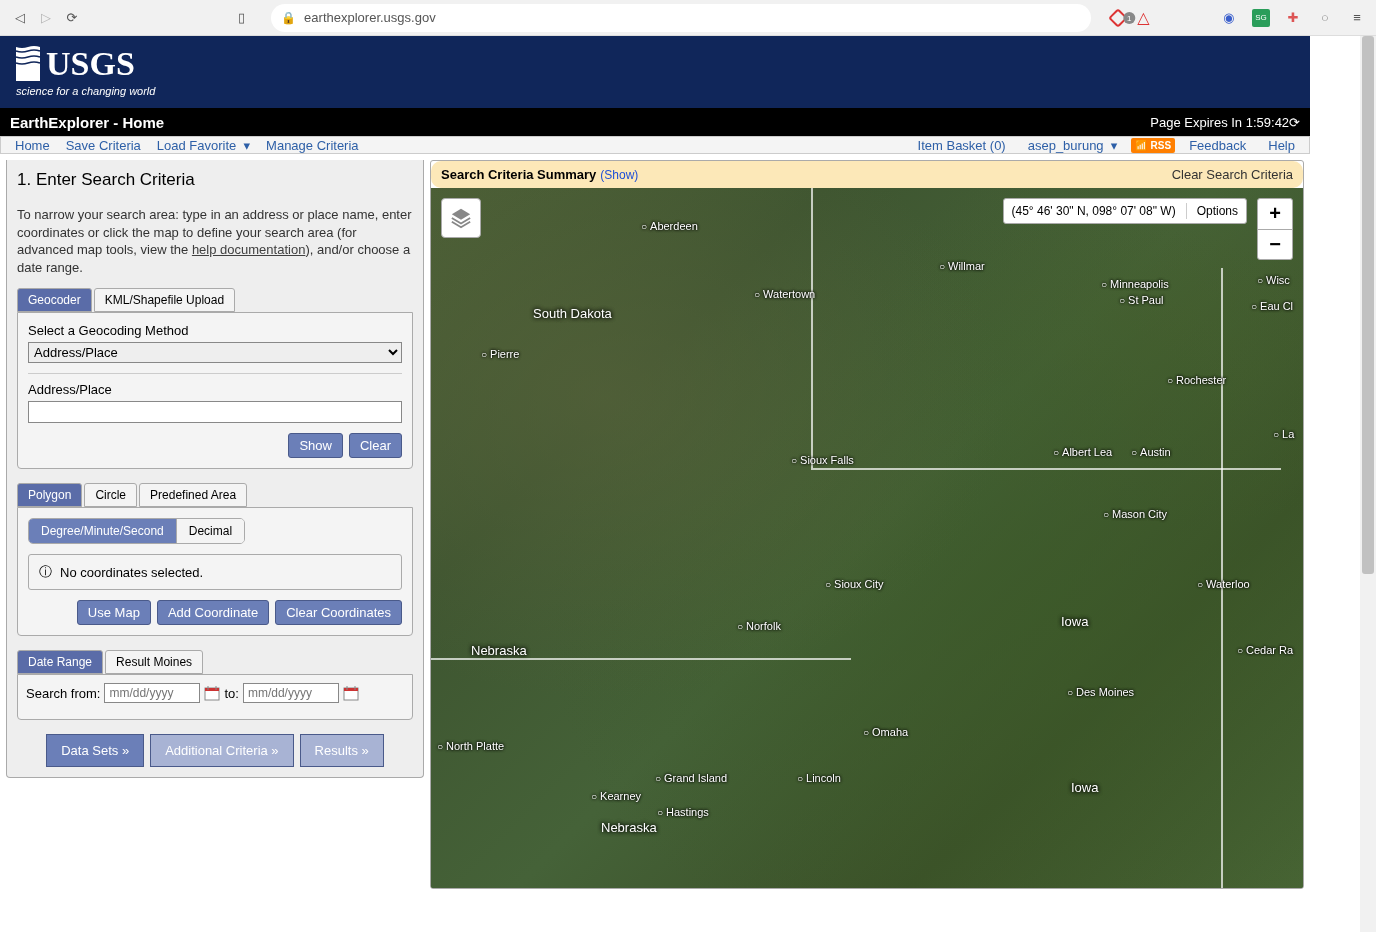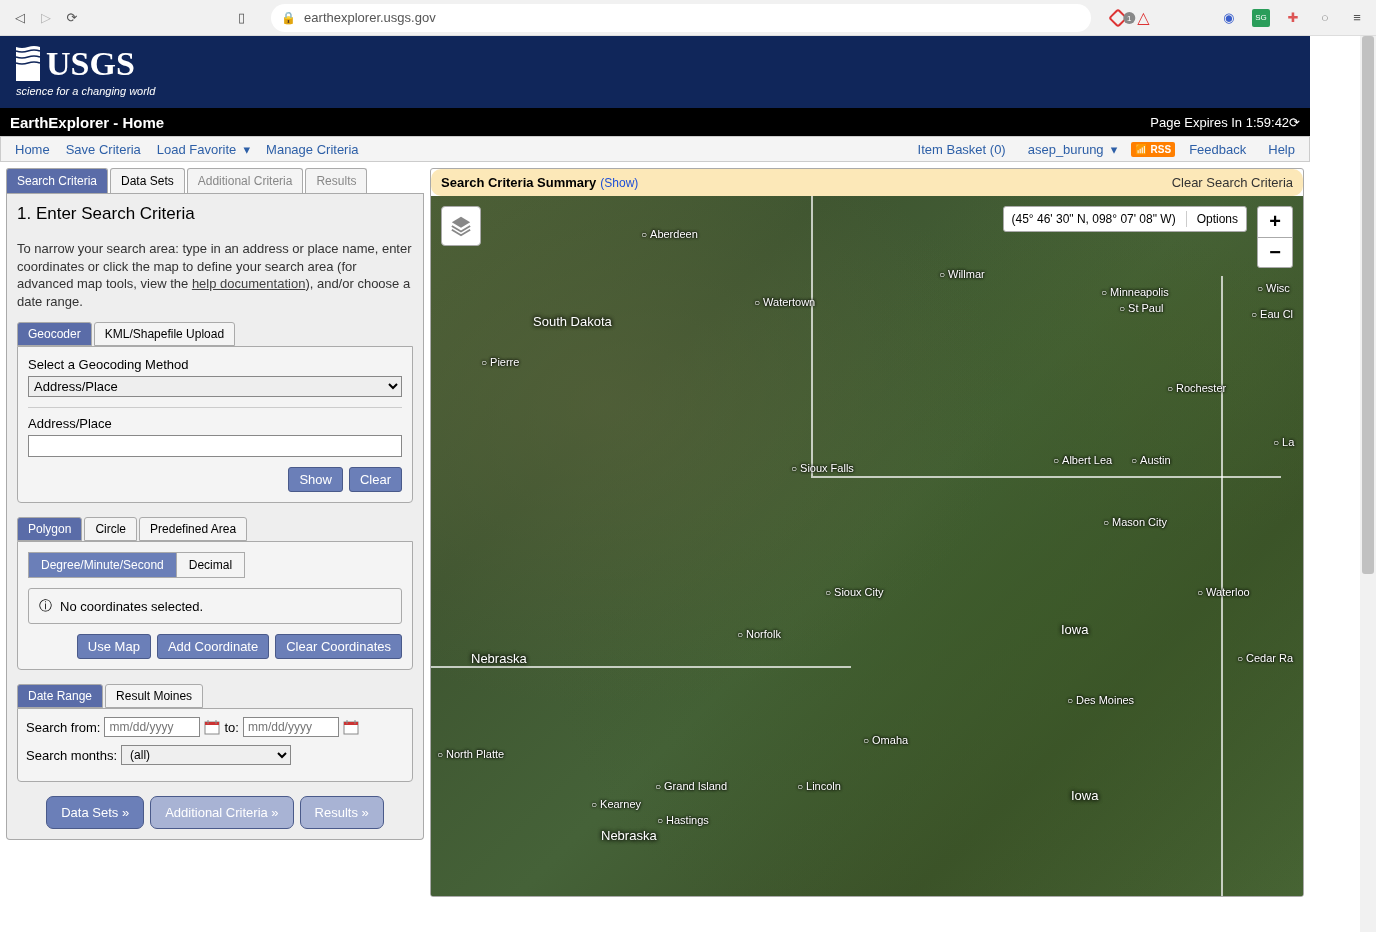--- a/index.html
+++ b/index.html
@@ -17,21 +17,21 @@
   .viewport-wrap { position:absolute; top:36px; left:0; right:0; bottom:0; overflow:auto; background:#fff; }
   .page { width:1310px; margin:0; }
   
   
   .usgs-header { height:72px; background:#10265a; display:flex; align-items:center; padding-left:14px; }
   .usgs-logo { color:#fff; }
   
   .black-bar { height:28px; background:#000; color:#fff; display:flex; align-items:center; padding:0 10px; font-size:15px; font-weight:bold; }
   .black-bar .right { margin-left:auto; display:flex; align-items:center; font-size:13px; font-weight:normal; }
   
-  .menu-bar { height:26px; background:#f4f4f4; border:1px solid #ccc; display:flex; align-items:center; padding:0 6px; font-size:13px; }
+  .menu-bar { height:18px; background:#f4f4f4; border:1px solid #ccc; display:flex; align-items:center; padding:0 6px; font-size:13px; }
   .menu-bar a { color:#2d5fa7; text-decoration:none; padding:0 8px; cursor:pointer; }
   .menu-bar .right { margin-left:auto; display:flex; align-items:center; gap:6px; }
   .rss { display:inline-block; background:#ff7f00; color:#fff; font-size:10px; padding:2px 4px; border-radius:2px; font-weight:bold; }
   
   .main-area { display:flex; padding:6px; gap:6px; }
   
   
   .left-panel { width:418px; }
   .tabs { display:flex; border-bottom:1px solid #aaa; }
   .tab { padding:5px 10px; background:#f4f4f4; border:1px solid #aaa; border-bottom:none; margin-right:2px; border-radius:3px 3px 0 0; font-size:12px; cursor:pointer; }
@@ -49,35 +49,35 @@
   
   .geocoder-box { border:1px solid #aaa; border-radius:0 0 4px 4px; padding:10px; background:#f4f4f4; }
   .geocoder-box label { display:block; font-size:13px; margin-bottom:4px; }
   .geocoder-box select { width:100%; font-size:13px; padding:1px; border:1px solid #888; background:#eee; }
   .geocoder-box hr { margin:10px 0 8px; border:none; border-top:1px solid #ccc; }
   .geocoder-box input[type=text] { width:100%; height:22px; border:1px solid #888; padding:0 4px; }
   .btn-row { display:flex; justify-content:flex-end; gap:6px; margin-top:10px; }
   .btn { background:#6b7fb8; color:#fff; border:1px solid #4a5a8a; border-radius:3px; padding:4px 10px; font-size:13px; cursor:pointer; }
   
   .coord-panel { border:1px solid #aaa; border-radius:0 0 4px 4px; padding:10px; background:#f4f4f4; }
-  .format-tabs { display:flex; border:1px solid #aaa; border-radius:0; overflow:hidden; width:fit-content; }
+  .format-tabs { display:flex; border:1px solid #aaa; border-radius:5px; overflow:hidden; width:fit-content; }
   .format-tab { padding:5px 12px; font-size:12px; cursor:pointer; background:#f4f4f4; }
   .format-tab.active { background:#6b7fb8; color:#fff; }
   .format-tab + .format-tab { border-left:1px solid #aaa; }
   .no-coords { border:1px solid #aaa; border-radius:3px; padding:8px 10px; margin-top:10px; display:flex; align-items:center; gap:8px; font-size:13px; }
   .btn-row-center { display:flex; justify-content:flex-end; gap:6px; margin-top:10px; }
   
   .date-panel { border:1px solid #aaa; border-radius:0 0 4px 4px; padding:8px; background:#f4f4f4; font-size:13px; }
   .date-panel .date-row { display:flex; align-items:center; gap:4px; margin-bottom:8px; }
   .date-panel input[type=text] { width:96px; height:20px; border:1px solid #888; padding:0 4px; font-size:12px; color:#888; }
   .cal-icon { width:16px; height:16px; display:inline-block; }
   .date-panel select { width:170px; border:1px solid #888; padding:1px 4px; font-size:12px; }
   
   .nav-btns-row { display:flex; justify-content:center; gap:6px; margin-top:14px; }
-  .nav-btn-big { background:#6b7fb8; color:#fff; border:1px solid #4a5a8a; border-radius:7px; padding:8px 14px; font-size:13px; cursor:pointer; }
+  .nav-btn-big { background:#6b7fb8; color:#fff; border:1px solid #4a5a8a; border-radius:0; padding:8px 14px; font-size:13px; cursor:pointer; }
   .nav-btn-big.light { background:#a8b3d4; }
   
   
   .right-panel { flex:1; border:1px solid #aaa; border-radius:3px; overflow:hidden; position:relative; }
   .summary-bar { background:#fce8b8; padding:6px 10px; font-size:13px; display:flex; align-items:center;border-radius:10px; }
   .summary-bar b { font-weight:bold; }
   .summary-bar .show-link { color:#1d4ed8; font-size:12px; margin-left:4px; }
   .summary-bar .clear { margin-left:auto; color:#333; font-weight:normal; cursor:pointer; }
   
   .map { position:relative; height:700px; background:#3a5a2a; overflow:hidden; }
@@ -163,26 +163,20 @@
       <a><span>asep_burung</span> &nbsp;▾</a>
       <span class="rss">📶 <span>RSS</span></span>
       <a>Feedback</a>
       <a>Help</a>
     </div>
   </div>
 
   <div class="main-area">
 
     <div class="left-panel">
-      <div class="tabs">
-        <div class="tab active">Search Criteria</div>
-        <div class="tab">Data Sets</div>
-        <div class="tab dim">Additional Criteria</div>
-        <div class="tab dim">Results</div>
-      </div>
       <div class="panel-body">
         <h2>1. Enter Search Criteria</h2>
         <p class="intro-text">
           <span>To narrow your search area: type in an address or place name, enter coordinates or click the map to define your search area (for advanced map tools, view the </span><a>help documentation</a><span>), and/or choose a date range.</span>
         </p>
 
         <div class="sub-tabs">
           <div class="sub-tab active">Geocoder</div>
           <div class="sub-tab">KML/Shapefile Upload</div>
         </div>
@@ -240,26 +234,20 @@
             <span>to:</span>
             <input type="text" placeholder="mm/dd/yyyy" style="">
             <span class="cal-icon">
               <svg width="16" height="16">
                     <rect x="1" y="3" width="14" height="12" fill="#fff" stroke="#888"></rect>
                     <rect x="1" y="3" width="14" height="3" fill="#c33"></rect>
                     <line x1="4" y1="1" x2="4" y2="5" stroke="#888"></line>
                     <line x1="12" y1="1" x2="12" y2="5" stroke="#888"></line>
                   </svg>
             </span>
-          </div>
-          <div class="date-row">
-            <span>Search months:</span>
-            <select>
-              <option>(all)</option>
-            </select>
           </div>
         </div>
 
         <div class="nav-btns-row">
           <button class="nav-btn-big">Data Sets »</button>
           <button class="nav-btn-big light">Additional Criteria »</button>
           <button class="nav-btn-big light">Results »</button>
         </div>
       </div>
     </div>

